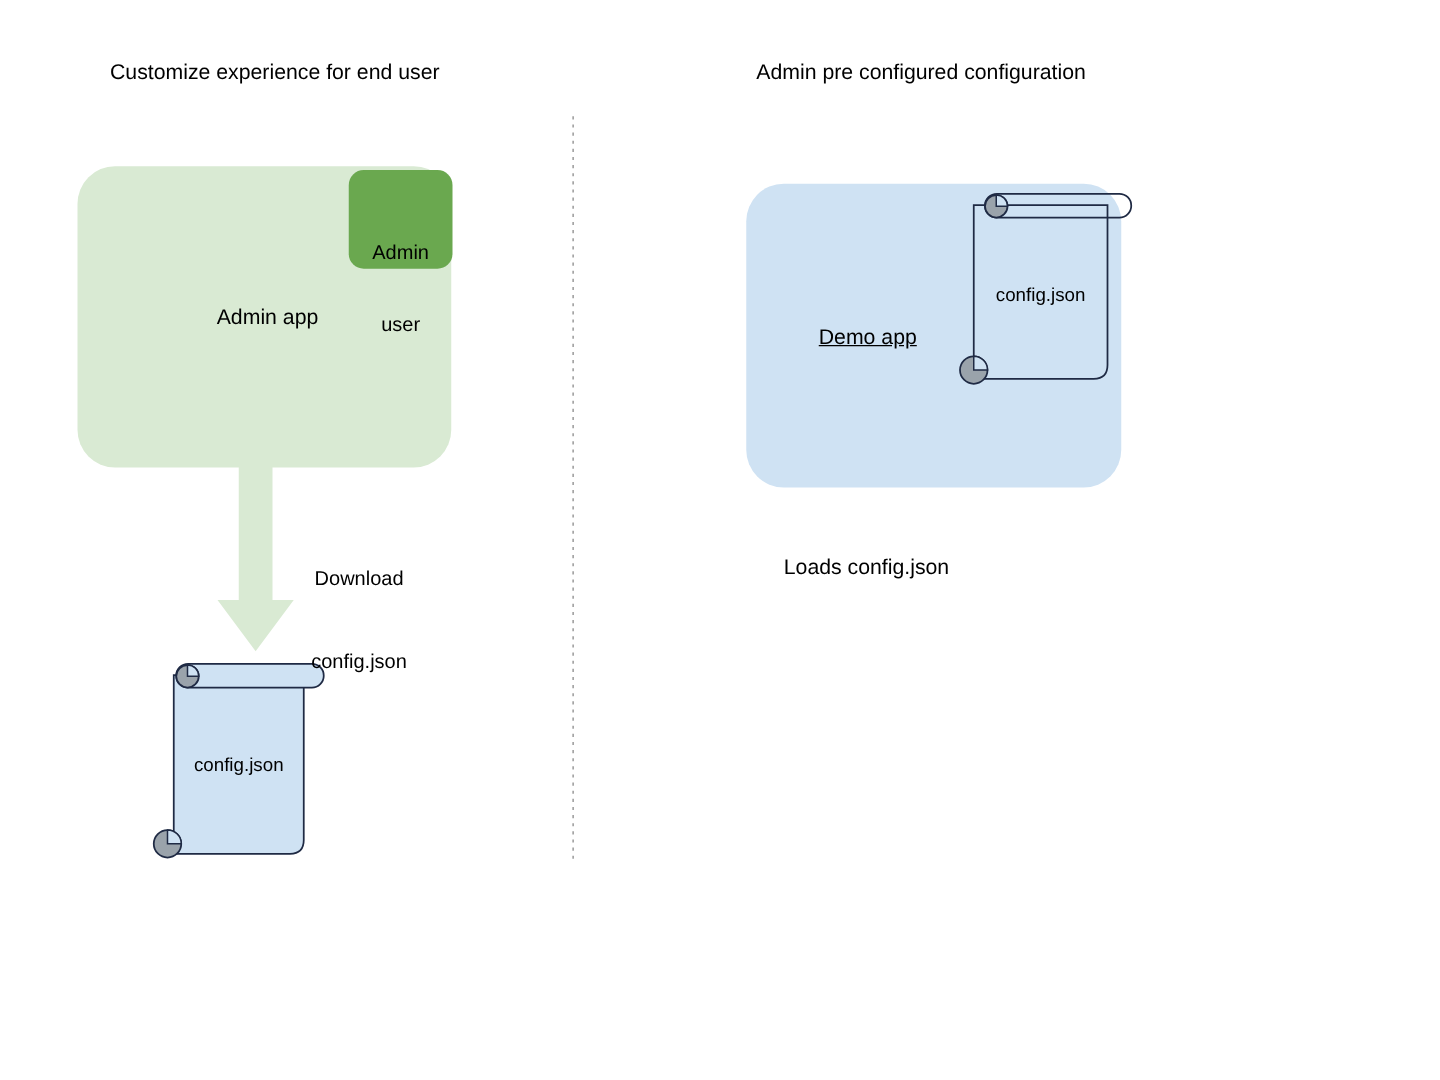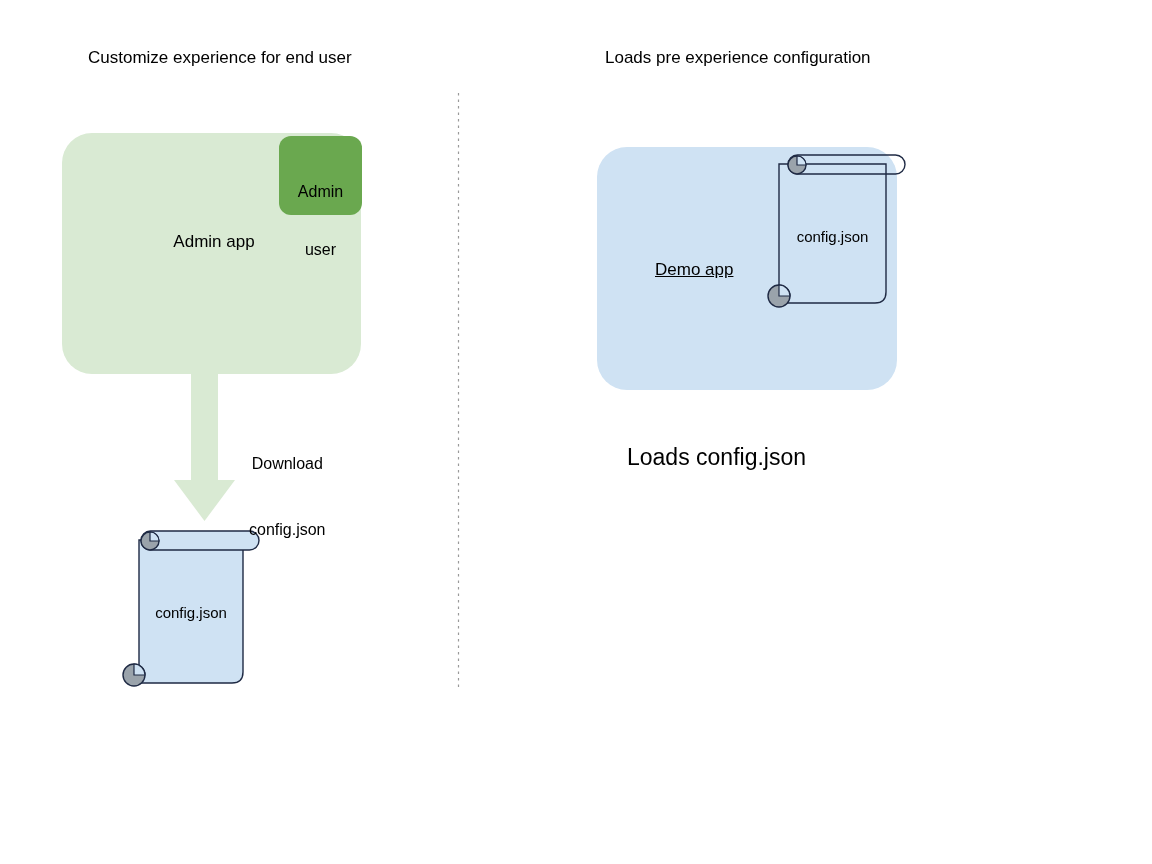--- a/index.html
+++ b/index.html
@@ -43,21 +43,21 @@
   .doc-label {
     font-size: 15px;
     text-align: center;
   }
   .arrow-label {
     font-size: 16px;
     line-height: 22px;
     text-align: center;
   }
   .caption-label {
-    font-size: 23px;
+    font-size: 17px;
   }
 </style>
 </head>
 <body>
 
 <svg id="canvas" viewBox="0 0 1152 864" xmlns="http://www.w3.org/2000/svg">
 
   <rect x="62" y="133" width="299" height="241" rx="30" ry="30" fill="#d9ead3" stroke="none"></rect>
 
   <rect x="279" y="136" width="83" height="79" rx="12" ry="12" fill="#6aa84f" stroke="none"></rect>
@@ -92,25 +92,25 @@
     <circle cx="797" cy="165" r="9" fill="#9aa3ab" stroke="#1f2a44" stroke-width="1.4"></circle>
     <path d="M 797 165 L 806 165 A 9 9 0 0 0 797 156 Z" fill="#cfe2f3" stroke="#1f2a44" stroke-width="1.2"></path>
 
     <circle cx="779" cy="296" r="11" fill="#9aa3ab" stroke="#1f2a44" stroke-width="1.4"></circle>
     <path d="M 779 296 L 790 296 A 11 11 0 0 0 779 285 Z" fill="#cfe2f3" stroke="#1f2a44" stroke-width="1.2"></path>
   </g>
 </svg>
 
 <div class="label title-label" style="left:88px; top:48px;">Customize experience for end user</div>
 
-<div class="label title-label" style="left:605px; top:48px;">Loads pre experience configuration</div>
+<div class="label title-label" style="left:605px; top:48px;">Admin pre configured configuration</div>
 
-<div class="label box-label" style="left:62px; top:232px; width:304px; text-align:center;">Admin app</div>
+<div class="label box-label" style="left:62px; top:244px; width:304px; text-align:center;">Admin app</div>
 
-<div class="label panel-label" style="left:279px; top:144px; width:83px;">
+<div class="label panel-label" style="left:279px; top:155px; width:83px;">
   <div>Admin</div>
   <div>user</div>
 </div>
 
 <div class="label arrow-label" style="left:249px; top:409px;">
   <div>Download</div>
   <div>config.json</div>
 </div>
 
 <div class="label doc-label" style="left:139px; top:604px; width:104px;">config.json</div>

